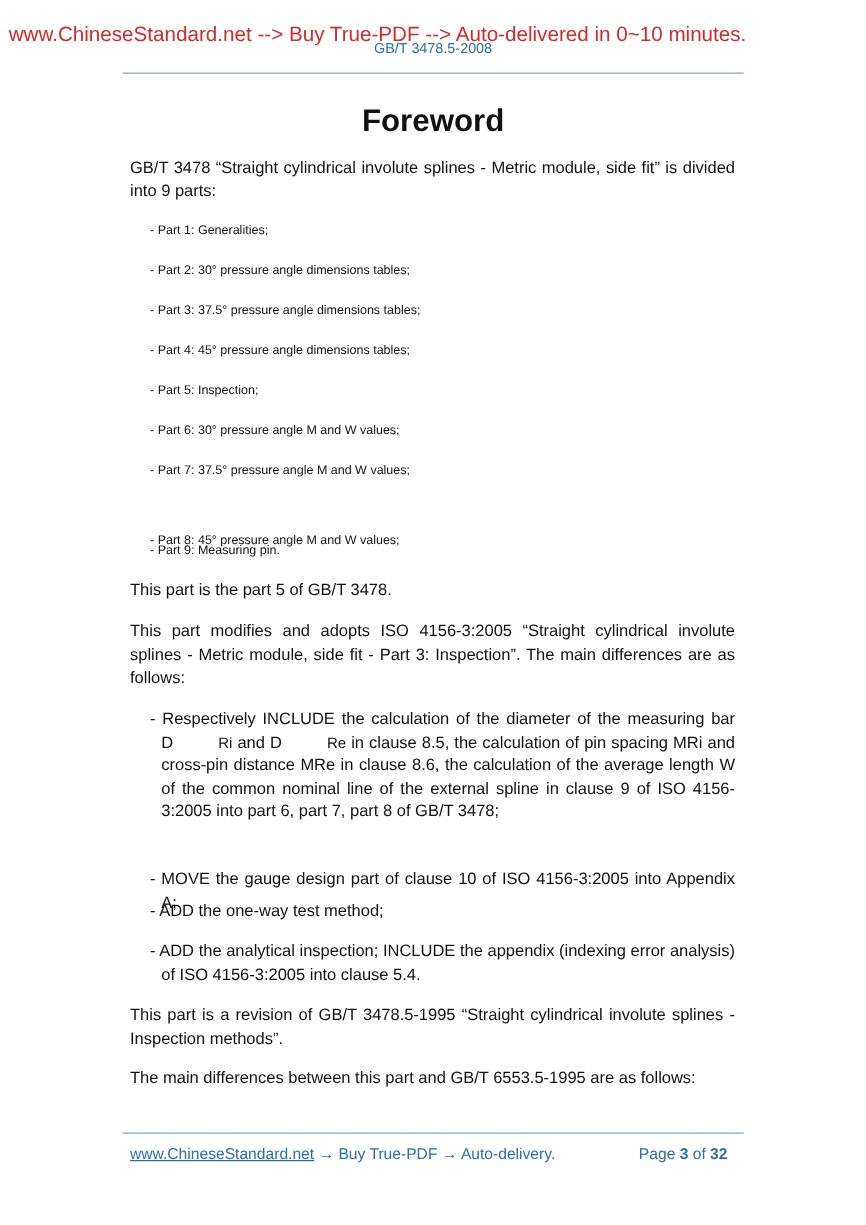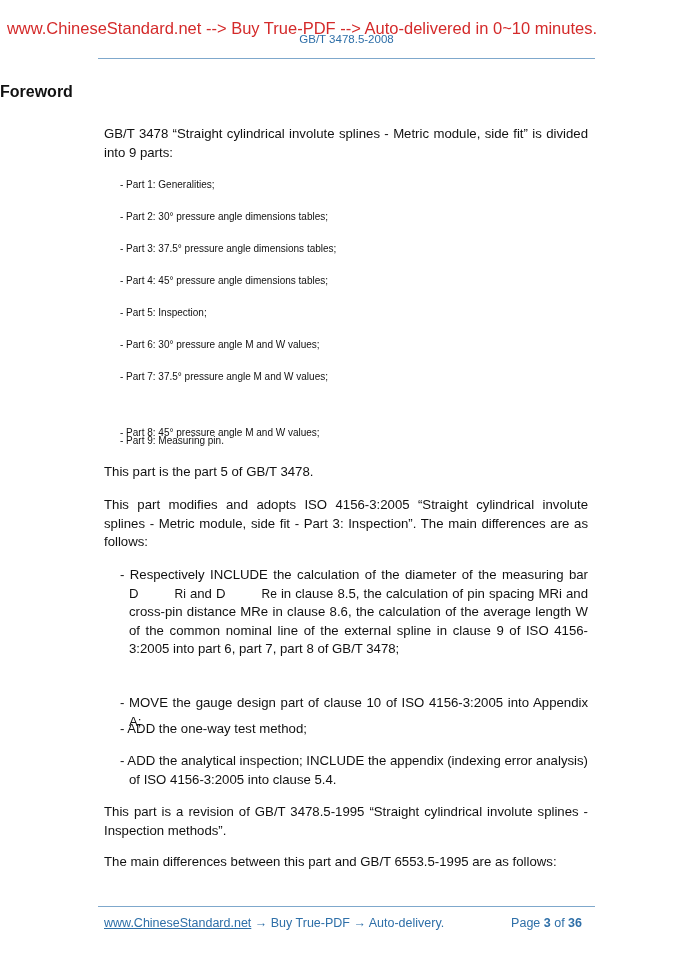--- a/index.html
+++ b/index.html
@@ -3,22 +3,22 @@
 <meta charset="utf-8">
 <style>
   html, body { margin:0; padding:0; background:#ffffff; }
   body { width:693px; height:980px; position:relative; overflow:hidden;
          font-family:"Liberation Sans", sans-serif; color:#111; }
   .banner { position:absolute; top:19px; left:0; width:604px; text-align:center;
             color:#d42a2a; font-size:16.5px; line-height:18px; white-space:nowrap; }
   .docid { position:absolute; top:33px; left:0; width:693px; text-align:center;
            color:#2e6fa8; font-size:11.5px; line-height:13px; }
   .hrule { position:absolute; left:98px; width:497px; height:1px; background:#7fa8cc; }
-  .title { position:absolute; top:83px; left:0; width:693px; text-align:left;
-           font-weight:bold; font-size:16px; }
+  .title { position:absolute; top:83px; left:0; width:693px; text-align:center;
+           font-weight:bold; font-size:25px; }
   .p { position:absolute; left:104px; width:484px; font-size:13.2px; line-height:18.5px;
        text-align:justify; }
   .li { position:absolute; left:120px; width:468px; font-size:10px; line-height:18.5px; }
   .li-wrap { position:absolute; left:120px; width:468px; font-size:13.2px; line-height:18.5px;
              text-align:justify; padding-left:9px; text-indent:-9px; box-sizing:border-box; }
   .sub { font-size:12px;padding-left:36px; }
   .footer { position:absolute; top:916px; left:104px; width:484px; font-size:12.5px; color:#2e6fa8; }
   .footer .link { text-decoration:underline; color:#2e6fa8; }
   .footer .pageinfo { position:absolute; right:6px; top:0; }
   .footer b { color:#2e6fa8; }
@@ -55,14 +55,14 @@
 <div class="li-wrap" style="top:752px;">- ADD the analytical inspection; INCLUDE the appendix (indexing error analysis) of ISO 4156-3:2005 into clause 5.4.</div>
 
 <div class="p" style="top:803px;">This part is a revision of GB/T 3478.5-1995 “Straight cylindrical involute splines - Inspection methods”.</div>
 
 <div class="p" style="top:853px;">The main differences between this part and GB/T 6553.5-1995 are as follows:</div>
 
 <div class="hrule" style="top:906px;"></div>
 
 <div class="footer">
   <span class="link">www.ChineseStandard.net</span><span> → Buy True-PDF → Auto-delivery.</span>
-  <span class="pageinfo"><span>Page </span><b>3</b><span> of </span><b>36</b></span>
+  <span class="pageinfo"><span>Page </span><b>3</b><span> of </span><b>32</b></span>
 </div>
 
 </body></html>

